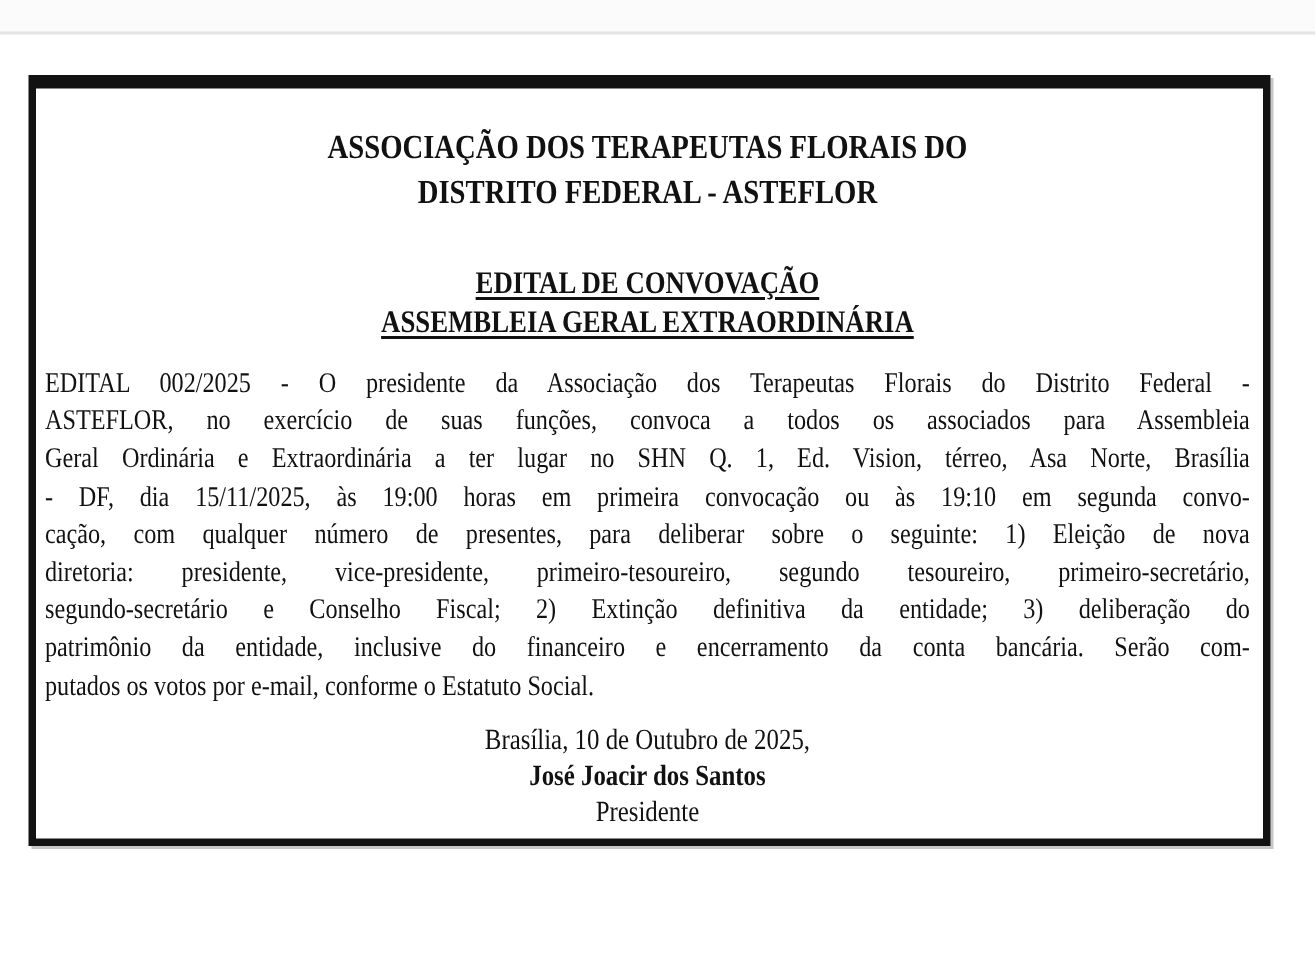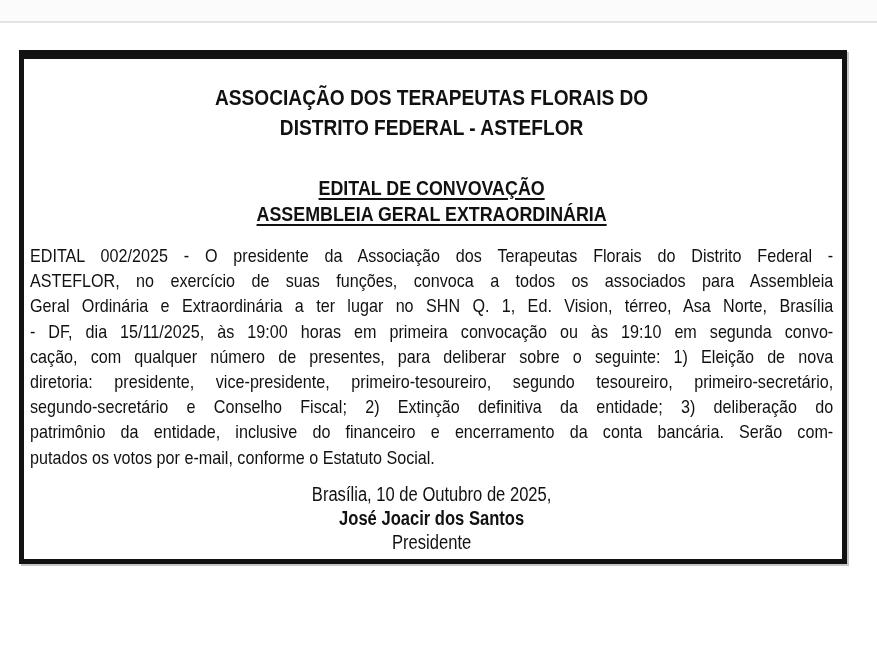--- a/index.html
+++ b/index.html
@@ -6,21 +6,21 @@
     margin: 0;
     padding: 0;
     background: #ffffff;
   }
   .page {
     position: relative;
     width: 877px;
     height: 648px;
     background: #ffffff;
     overflow: hidden;
-    font-family: Liberation Sans, sans-serif;
+    font-family: Liberation Serif, serif;
     color: #111111;
   }
   .top-strip {
     position: absolute;
     left: 0;
     top: 0;
     width: 877px;
     height: 21px;
     background: #fbfbfb;
     border-bottom: 2px solid #e4e4e4;

